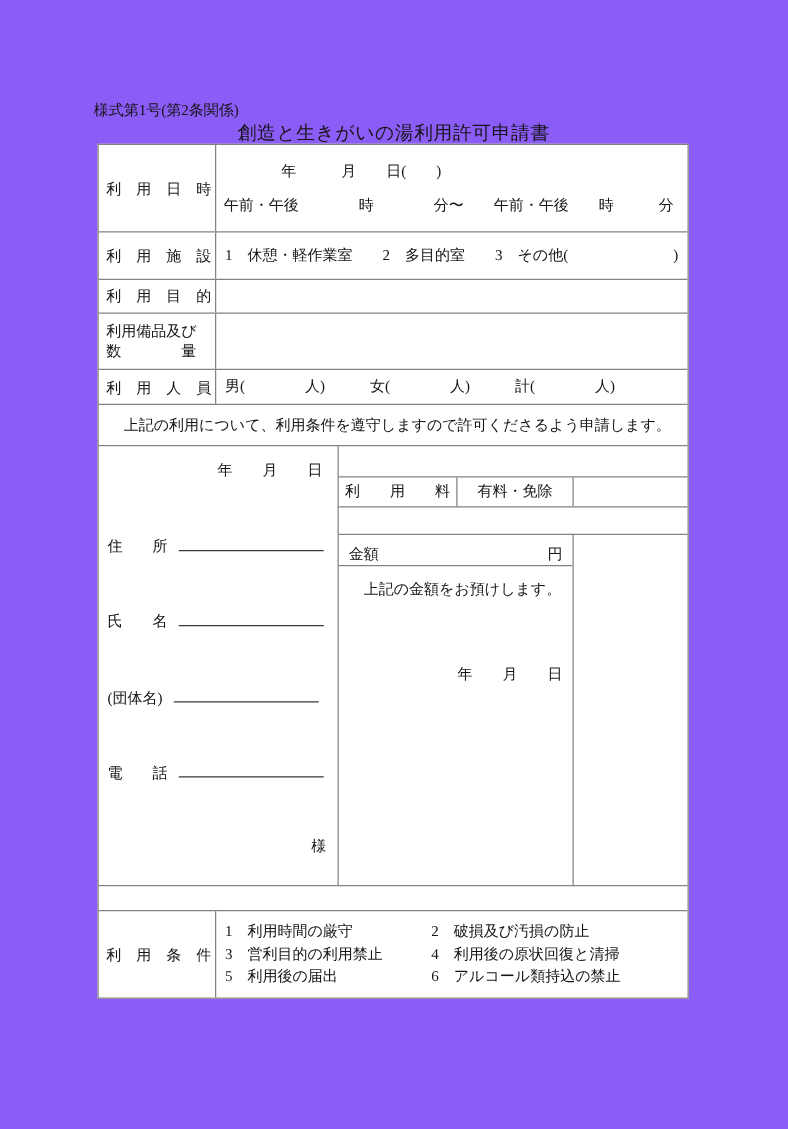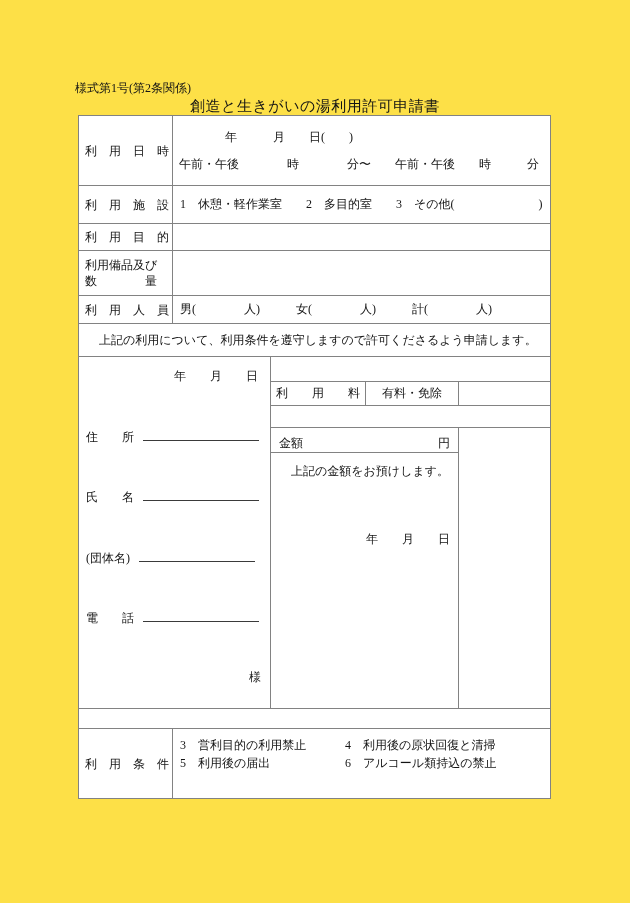--- a/index.html
+++ b/index.html
@@ -3,21 +3,21 @@
 <meta charset="utf-8">
 <style>
   * { margin:0; padding:0; box-sizing:border-box; }
   html,body { width:630px; height:903px; }
   body {
     background:#ffffff;
     color:#141414;
     font-family:"Liberation Serif","DejaVu Serif",serif;
     position:relative;
   }
-  .page { position:absolute; inset:0; background:#fde047; }
+  .page { position:absolute; inset:0; background:#8b5cf6; }
 
   .form-number { position:absolute; left:75px; top:80px; font-size:12px; }
   .title { position:absolute; left:0; top:97px; width:630px; text-align:center; font-size:15px; letter-spacing:0.5px; }
 
   .form-table {
     position:absolute; left:78px; top:115px; width:473px;
     border:1px solid #828282; font-size:12px; background:#fff;
   }
   .row { display:flex; border-bottom:1px solid #828282; }
   .row:last-child { border-bottom:none; }
@@ -165,20 +165,24 @@
         </div>
       </div>
     </div>
 
     <div class="row r-spacer"></div>
 
     <div class="row r-conditions">
       <div class="lbl">利　用　条　件</div>
       <div class="val cond-val">
         <div class="cond-line">
+          <span class="cond-left">1　利用時間の厳守</span>
+          <span>2　破損及び汚損の防止</span>
+        </div>
+        <div class="cond-line">
           <span class="cond-left">3　営利目的の利用禁止</span>
           <span>4　利用後の原状回復と清掃</span>
         </div>
         <div class="cond-line">
           <span class="cond-left">5　利用後の届出</span>
           <span>6　アルコール類持込の禁止</span>
         </div>
       </div>
     </div>
 

